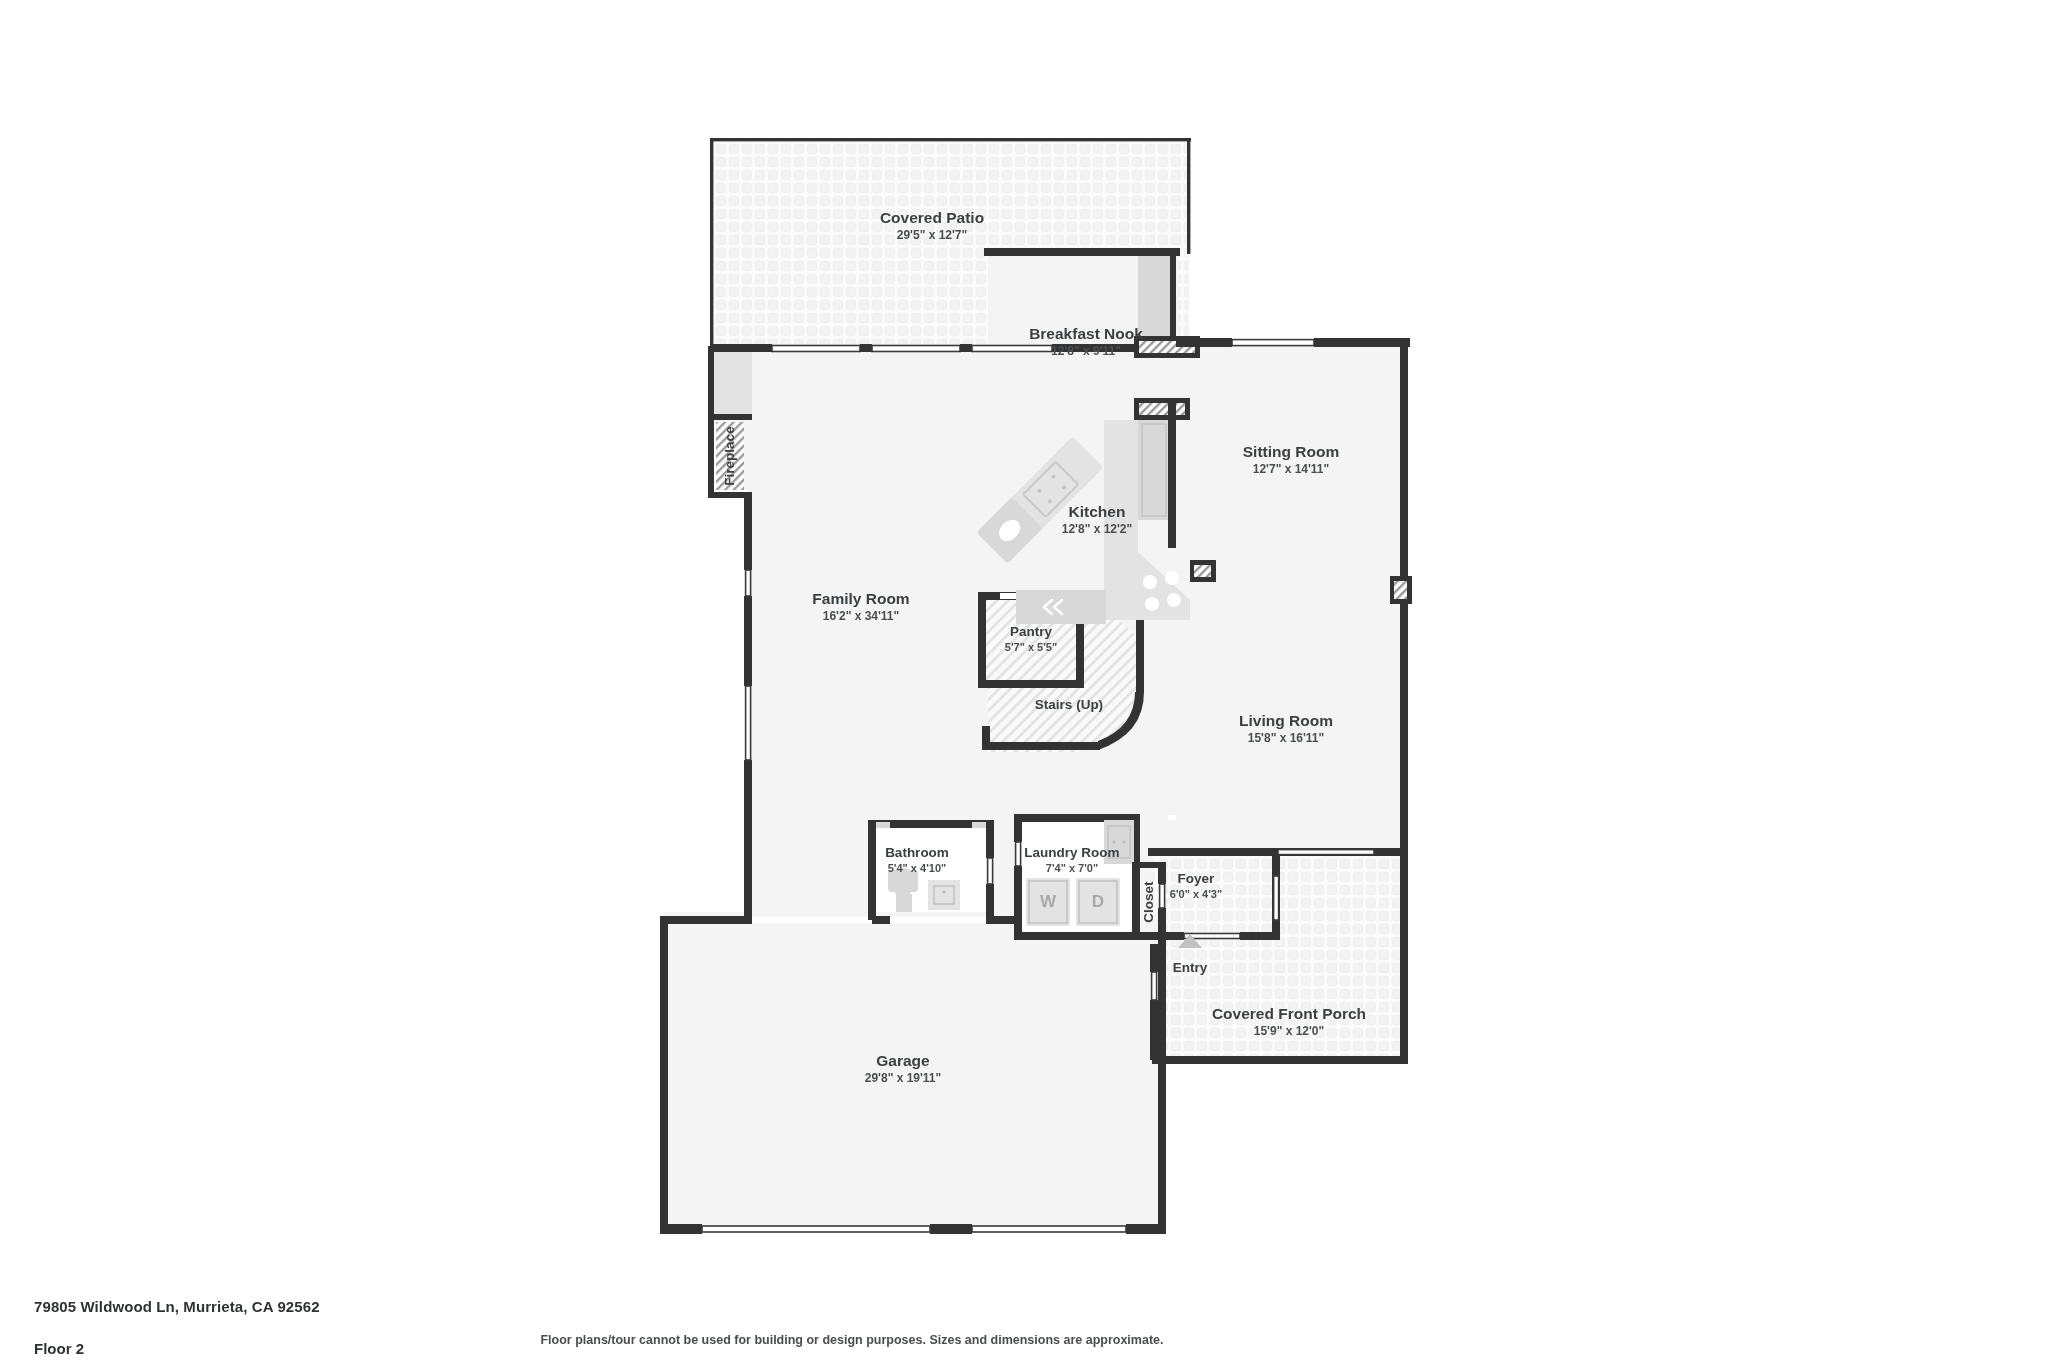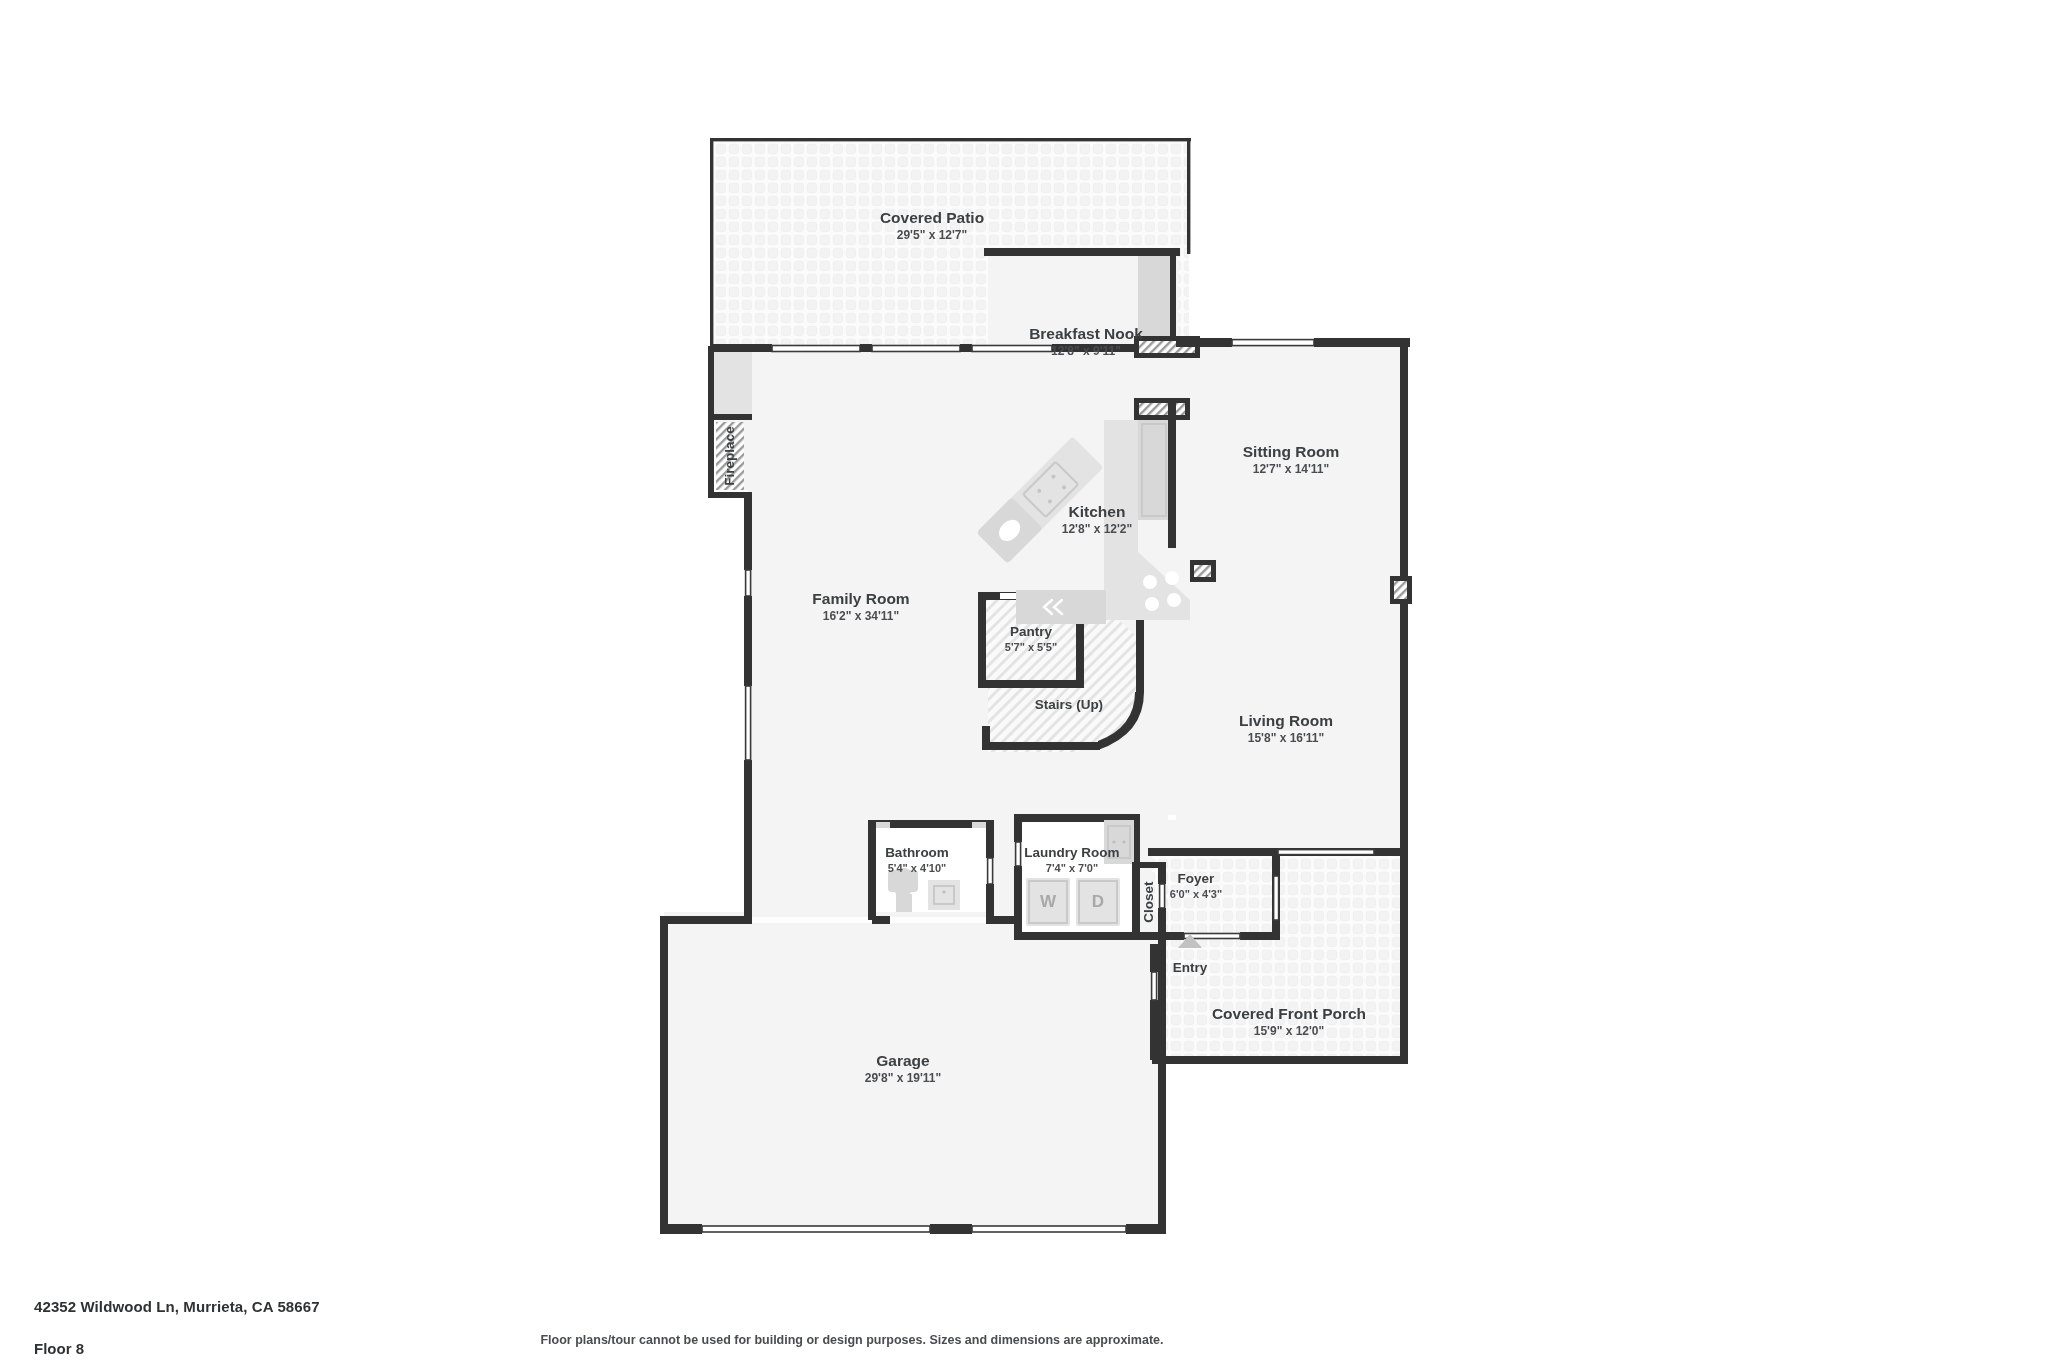--- a/index.html
+++ b/index.html
@@ -490,15 +490,15 @@
     <text class="rm-name-sm" x="1069" y="705">Stairs (Up)</text>
   </g>
 
   <g>
     <text class="rm-name-sm" x="1190" y="968">Entry</text>
   </g>
 
 </svg>
 </div>
 
-<div id="footer-address">42352 Wildwood Ln, Murrieta, CA 58667</div>
-<div id="footer-floor">Floor 8</div>
+<div id="footer-address">79805 Wildwood Ln, Murrieta, CA 92562</div>
+<div id="footer-floor">Floor 2</div>
 <div id="footer-disclaimer">Floor plans/tour cannot be used for building or design purposes. Sizes and dimensions are approximate.</div>
 
 </body></html>

